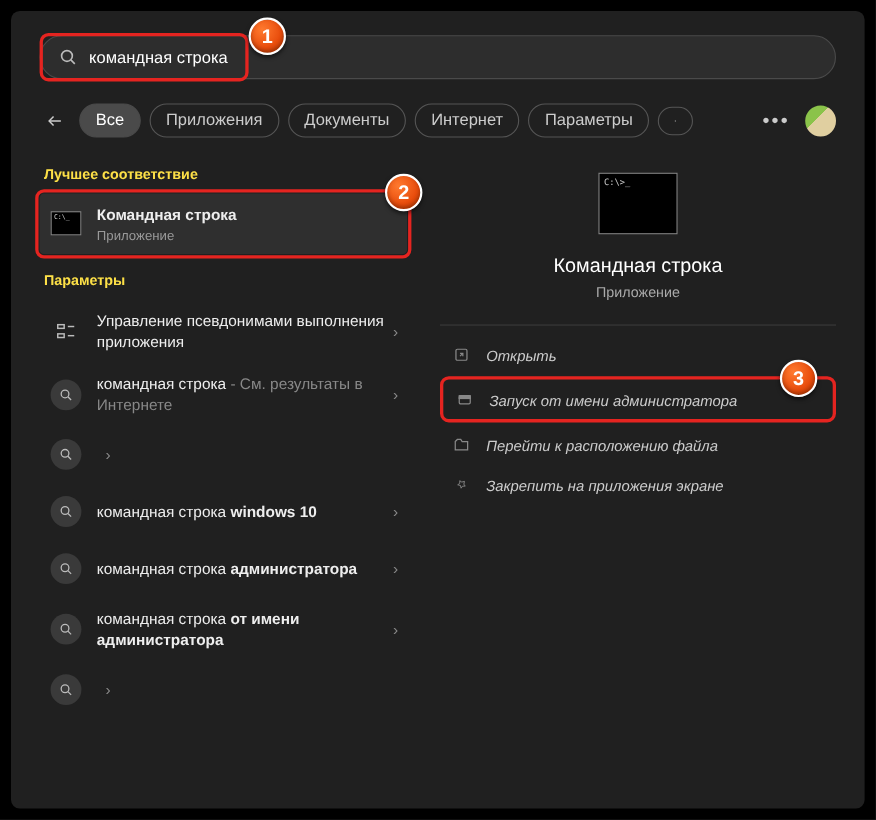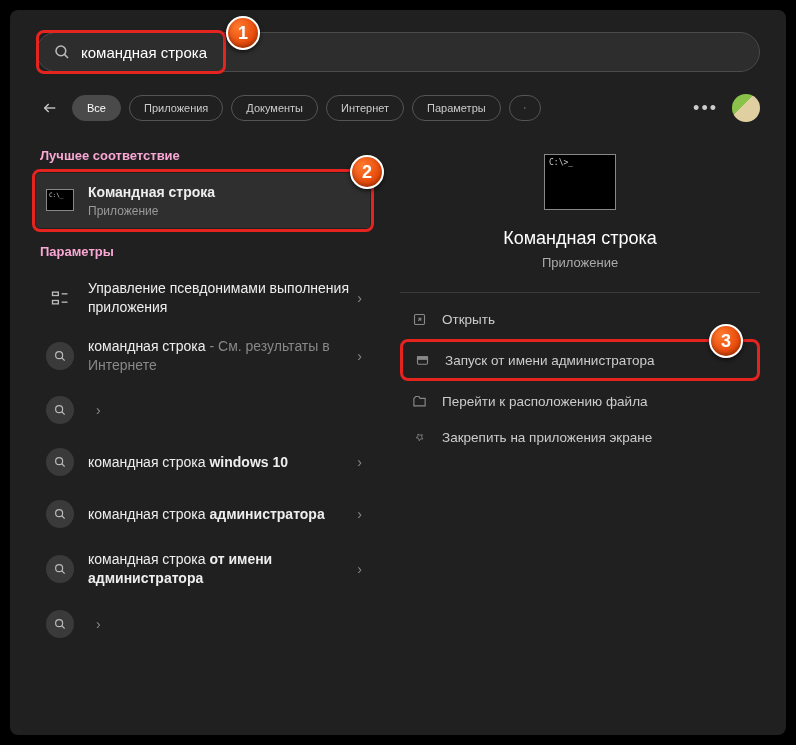--- a/index.html
+++ b/index.html
@@ -76,21 +76,21 @@
     display: flex; align-items: center; justify-content: center;
     color: #ccc; font-size: 18px;
     cursor: pointer;
     border-radius: 4px;
   }
   .tab {
     padding: 6px 14px;
     border-radius: 16px;
     border: 1px solid #555;
     color: #ccc;
-    font-size: 11px;
+    font-size: 15px;
     cursor: pointer;
     white-space: nowrap;
   }
   .tab.active {
     background: #4a4a4a;
     border-color: #4a4a4a;
     color: #fff;
   }
   .play-tab {
     width: 32px;
@@ -113,21 +113,21 @@
     padding: 0 10px 0 26px;
   }
   .right-col {
     flex: 1;
     padding: 0 26px 0 20px;
     position: relative;
   }
   .section-title {
     font-size: 13px;
     font-weight: 600;
-    color: #f9a8d4;
+    color: #fde047;
     margin: 8px 0 10px 4px;
   }
   .result-item {
     display: flex;
     align-items: center;
     padding: 10px 8px;
     border-radius: 4px;
     cursor: pointer;
     position: relative;
   }
@@ -201,26 +201,27 @@
     color: #aaa;
     margin-top: 6px;
   }
   .preview-divider {
     height: 1px;
     background: #3a3a3a;
     margin: 22px 0 8px 0;
   }
   .action-item {
     display: flex;
-    align-items: center;
+    align-items: flex-end;
     padding: 9px 10px;
     font-size: 13.5px;
     color: #ccc;
     cursor: pointer;
     border-radius: 4px;
+    font-style: italic;
   }
   .action-icon {
     width: 18px; height: 18px;
     margin-right: 14px;
     color: #888;
     display: flex; align-items: center; justify-content: center;
   }
   .action-highlight-box {
     border: 3px solid #e52420;
     border-radius: 8px;

